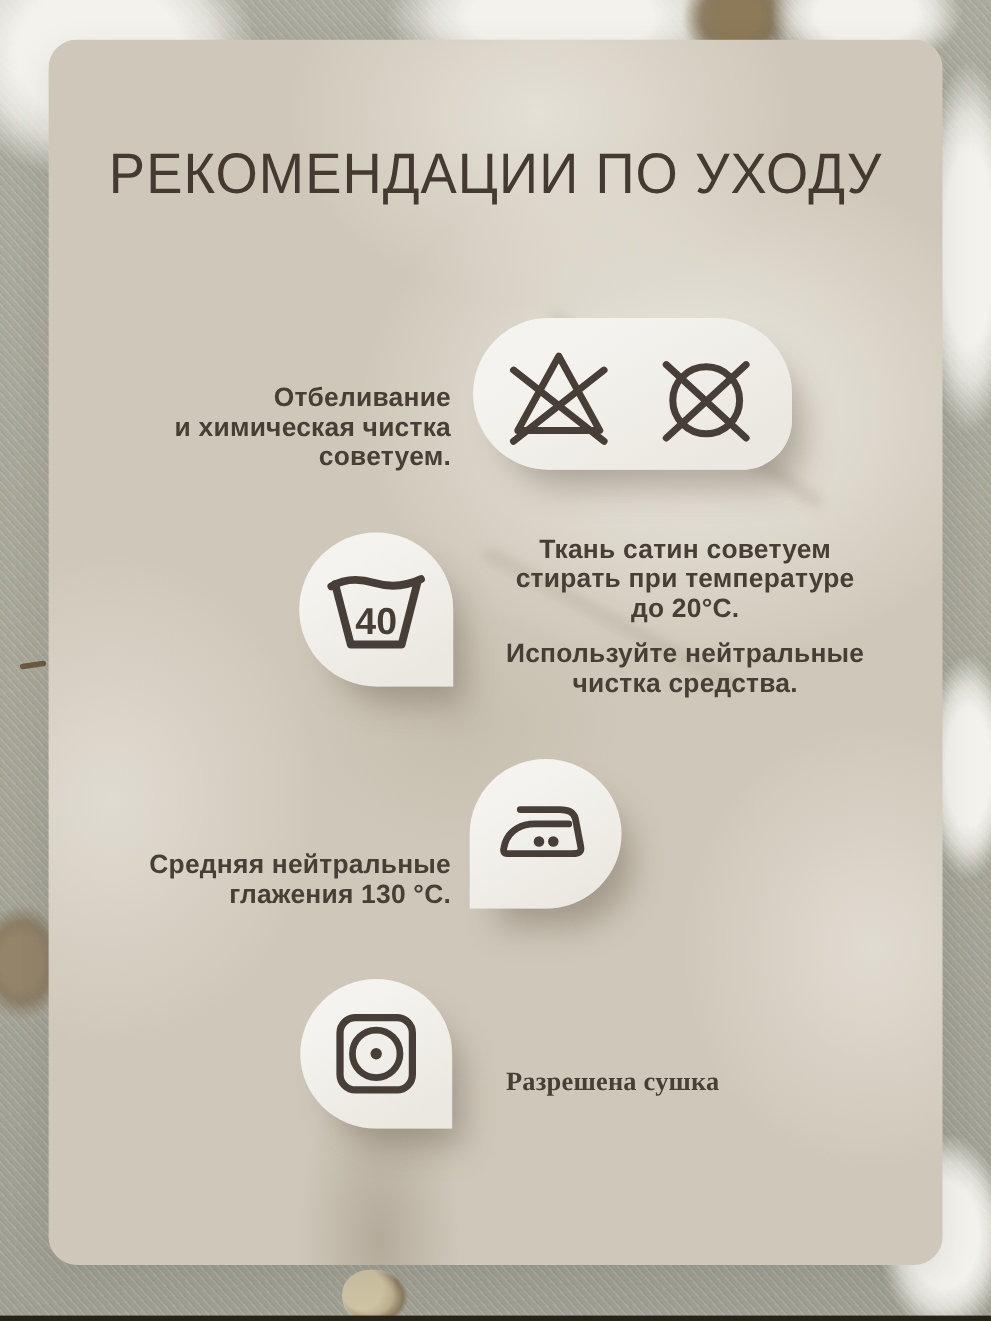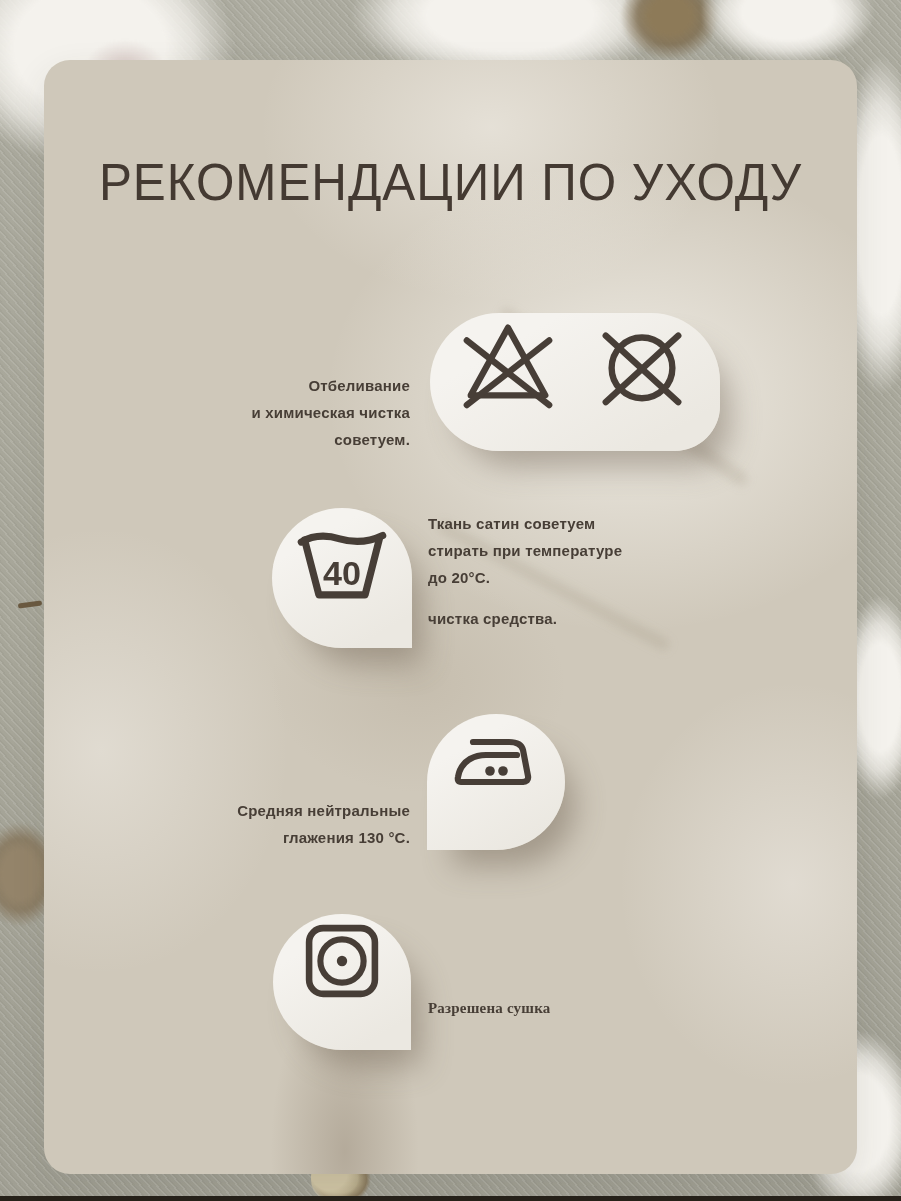--- a/index.html
+++ b/index.html
@@ -25,21 +25,21 @@
     border-radius:46% 54% 50% 50%;
     background:
       radial-gradient(circle at 30% 35%, #cfc4a4 0 35%, rgba(207,196,164,0) 60%),
       radial-gradient(closest-side,#b5a988 55%, #8a7b5f 85%, rgba(122,108,82,0) 100%);
     filter:blur(0.5px);
   }
   .bottom-strip{background:#262119;}
 
   
   .card{
-    position:absolute;left:44px;top:60px;width:813px;height:1114px;
+    position:absolute;left:44px;top:36px;width:813px;height:1114px;
     border-radius:26px;
     background-color:#cfc8ba;
     background-image:
       radial-gradient(ellipse 420px 330px at 72% 30%, rgba(241,238,231,0.90), rgba(241,238,231,0) 72%),
       radial-gradient(ellipse 320px 240px at 55% 6%,  rgba(236,232,224,0.75), rgba(236,232,224,0) 72%),
       radial-gradient(ellipse 260px 310px at 7% 62%,  rgba(233,229,221,0.65), rgba(233,229,221,0) 72%),
       radial-gradient(ellipse 230px 270px at 92% 74%, rgba(236,232,225,0.60), rgba(236,232,225,0) 75%),
       radial-gradient(ellipse 95px  220px at 37% 98%, rgba(118,102,82,0.30),  rgba(118,102,82,0) 78%),
       radial-gradient(ellipse 190px 140px at 46% 56%, rgba(150,135,112,0.16), rgba(150,135,112,0) 78%);
     box-shadow:0 12px 34px rgba(60,55,45,0.10);
@@ -49,33 +49,33 @@
   
   .title{
     position:absolute;left:0;right:0;top:92px;text-align:center;
     font-size:52px;line-height:60px;font-weight:500;letter-spacing:1px;
     color:#443a32;transform:scaleX(0.95);transform-origin:center;
     white-space:nowrap;
   }
 
   
   .txt{
-    position:absolute;color:#473e36;font-size:15px;line-height:27px;
+    position:absolute;color:#473e36;font-size:24px;line-height:27px;
     font-weight:700;letter-spacing:0.2px;white-space:nowrap;
   }
   .txt .ln{display:block;}
   .t-right{text-align:right;}
-  .t-left{text-align:left;}
+  .t-left{text-align:center;margin-left:32px;}
   .para2{margin-top:14px;}
 
   .bubble{
     position:absolute;
     background:linear-gradient(150deg,#f5f3ef 25%,#eBe8e1 85%);
     box-shadow:18px 24px 30px -8px rgba(108,96,80,0.45);
-    display:flex;align-items:flex-start;justify-content:center;
+    display:flex;align-items:center;justify-content:center;
   }
   .pill{left:386px;top:253px;width:290px;height:138px;border-radius:70px 70px 46px 70px;gap:36px;}
   .blob-wash {left:228px;top:448px;width:140px;height:140px;border-radius:50% 50% 0 50%;}
   .blob-iron {left:383px;top:654px;width:138px;height:136px;border-radius:50% 50% 50% 0;}
   .blob-dry  {left:229px;top:854px;width:138px;height:136px;border-radius:50% 50% 0 50%;}
 
   .it1-text{right:447px;top:312px;}
   .it2-text{left:384px;top:450px;}
   .it3-text{right:447px;top:737px;}
   .it4-text{left:384px;top:935px;font-family:Liberation Serif, serif;}
@@ -141,20 +141,21 @@
       </svg>
     </span>
   </div>
   <div class="txt t-left it2-text">
     <div>
       <span class="ln">Ткань сатин советуем</span>
       <span class="ln">стирать при температуре</span>
       <span class="ln">до 20°C.</span>
     </div>
     <div class="para2">
+      <span class="ln">Используйте нейтральные</span>
       <span class="ln">чистка средства.</span>
     </div>
   </div>
 
   <div class="txt t-right it3-text">
     <span class="ln">Средняя нейтральные</span>
     <span class="ln">глажения 130 °C.</span>
   </div>
   <div class="bubble blob-iron">
     <span>

